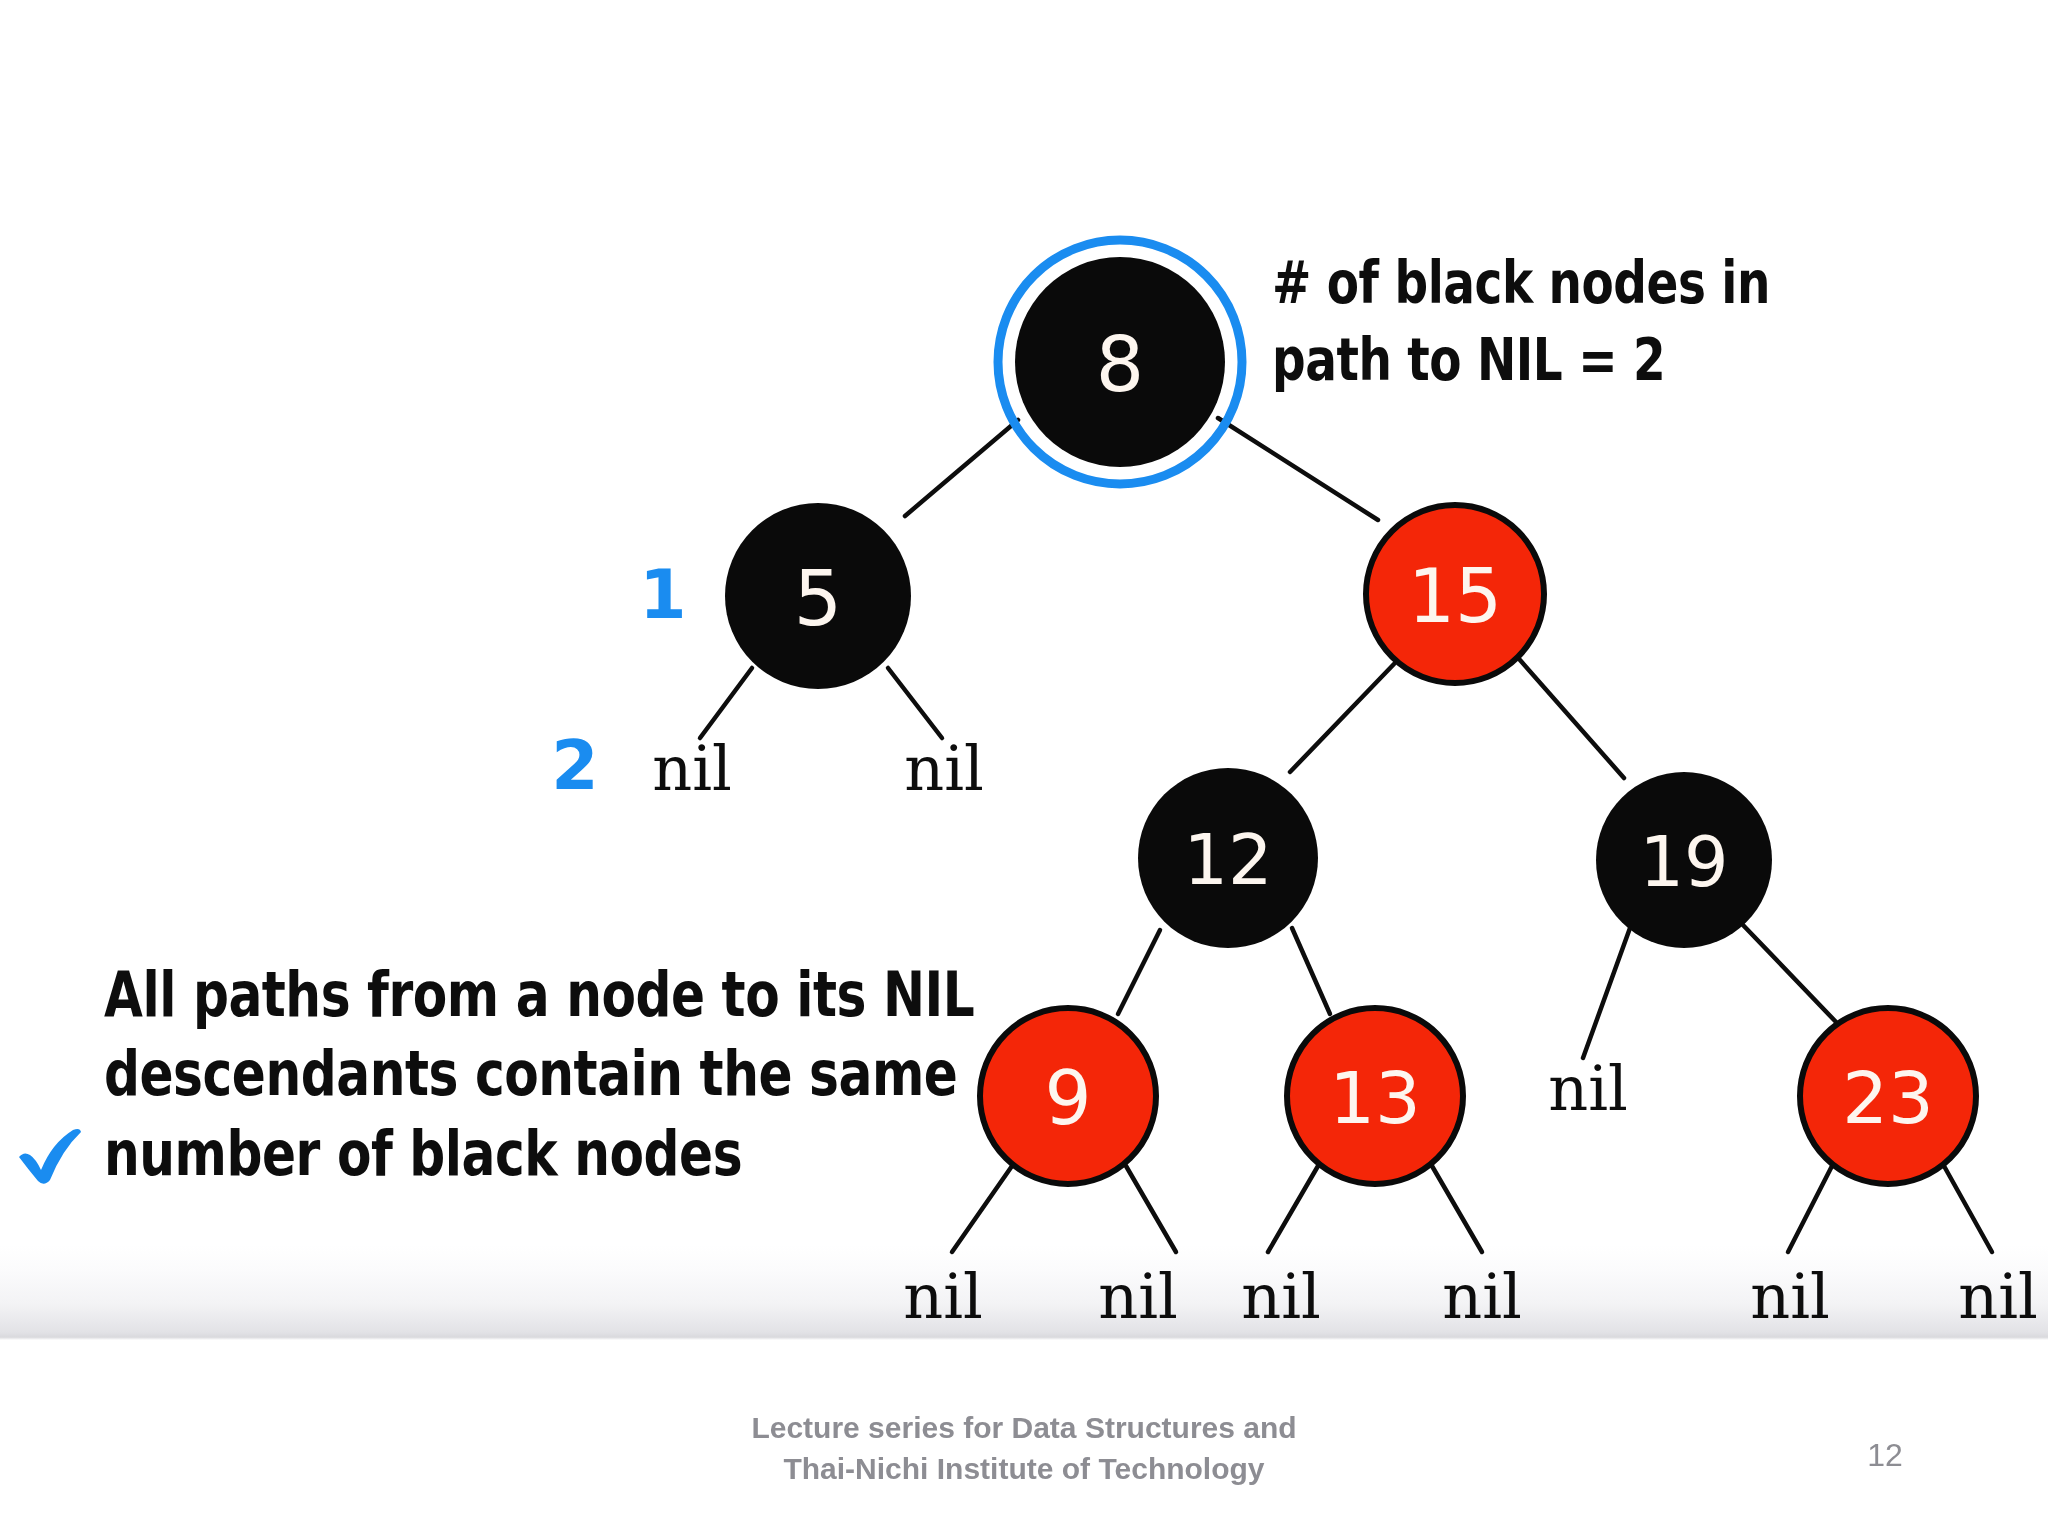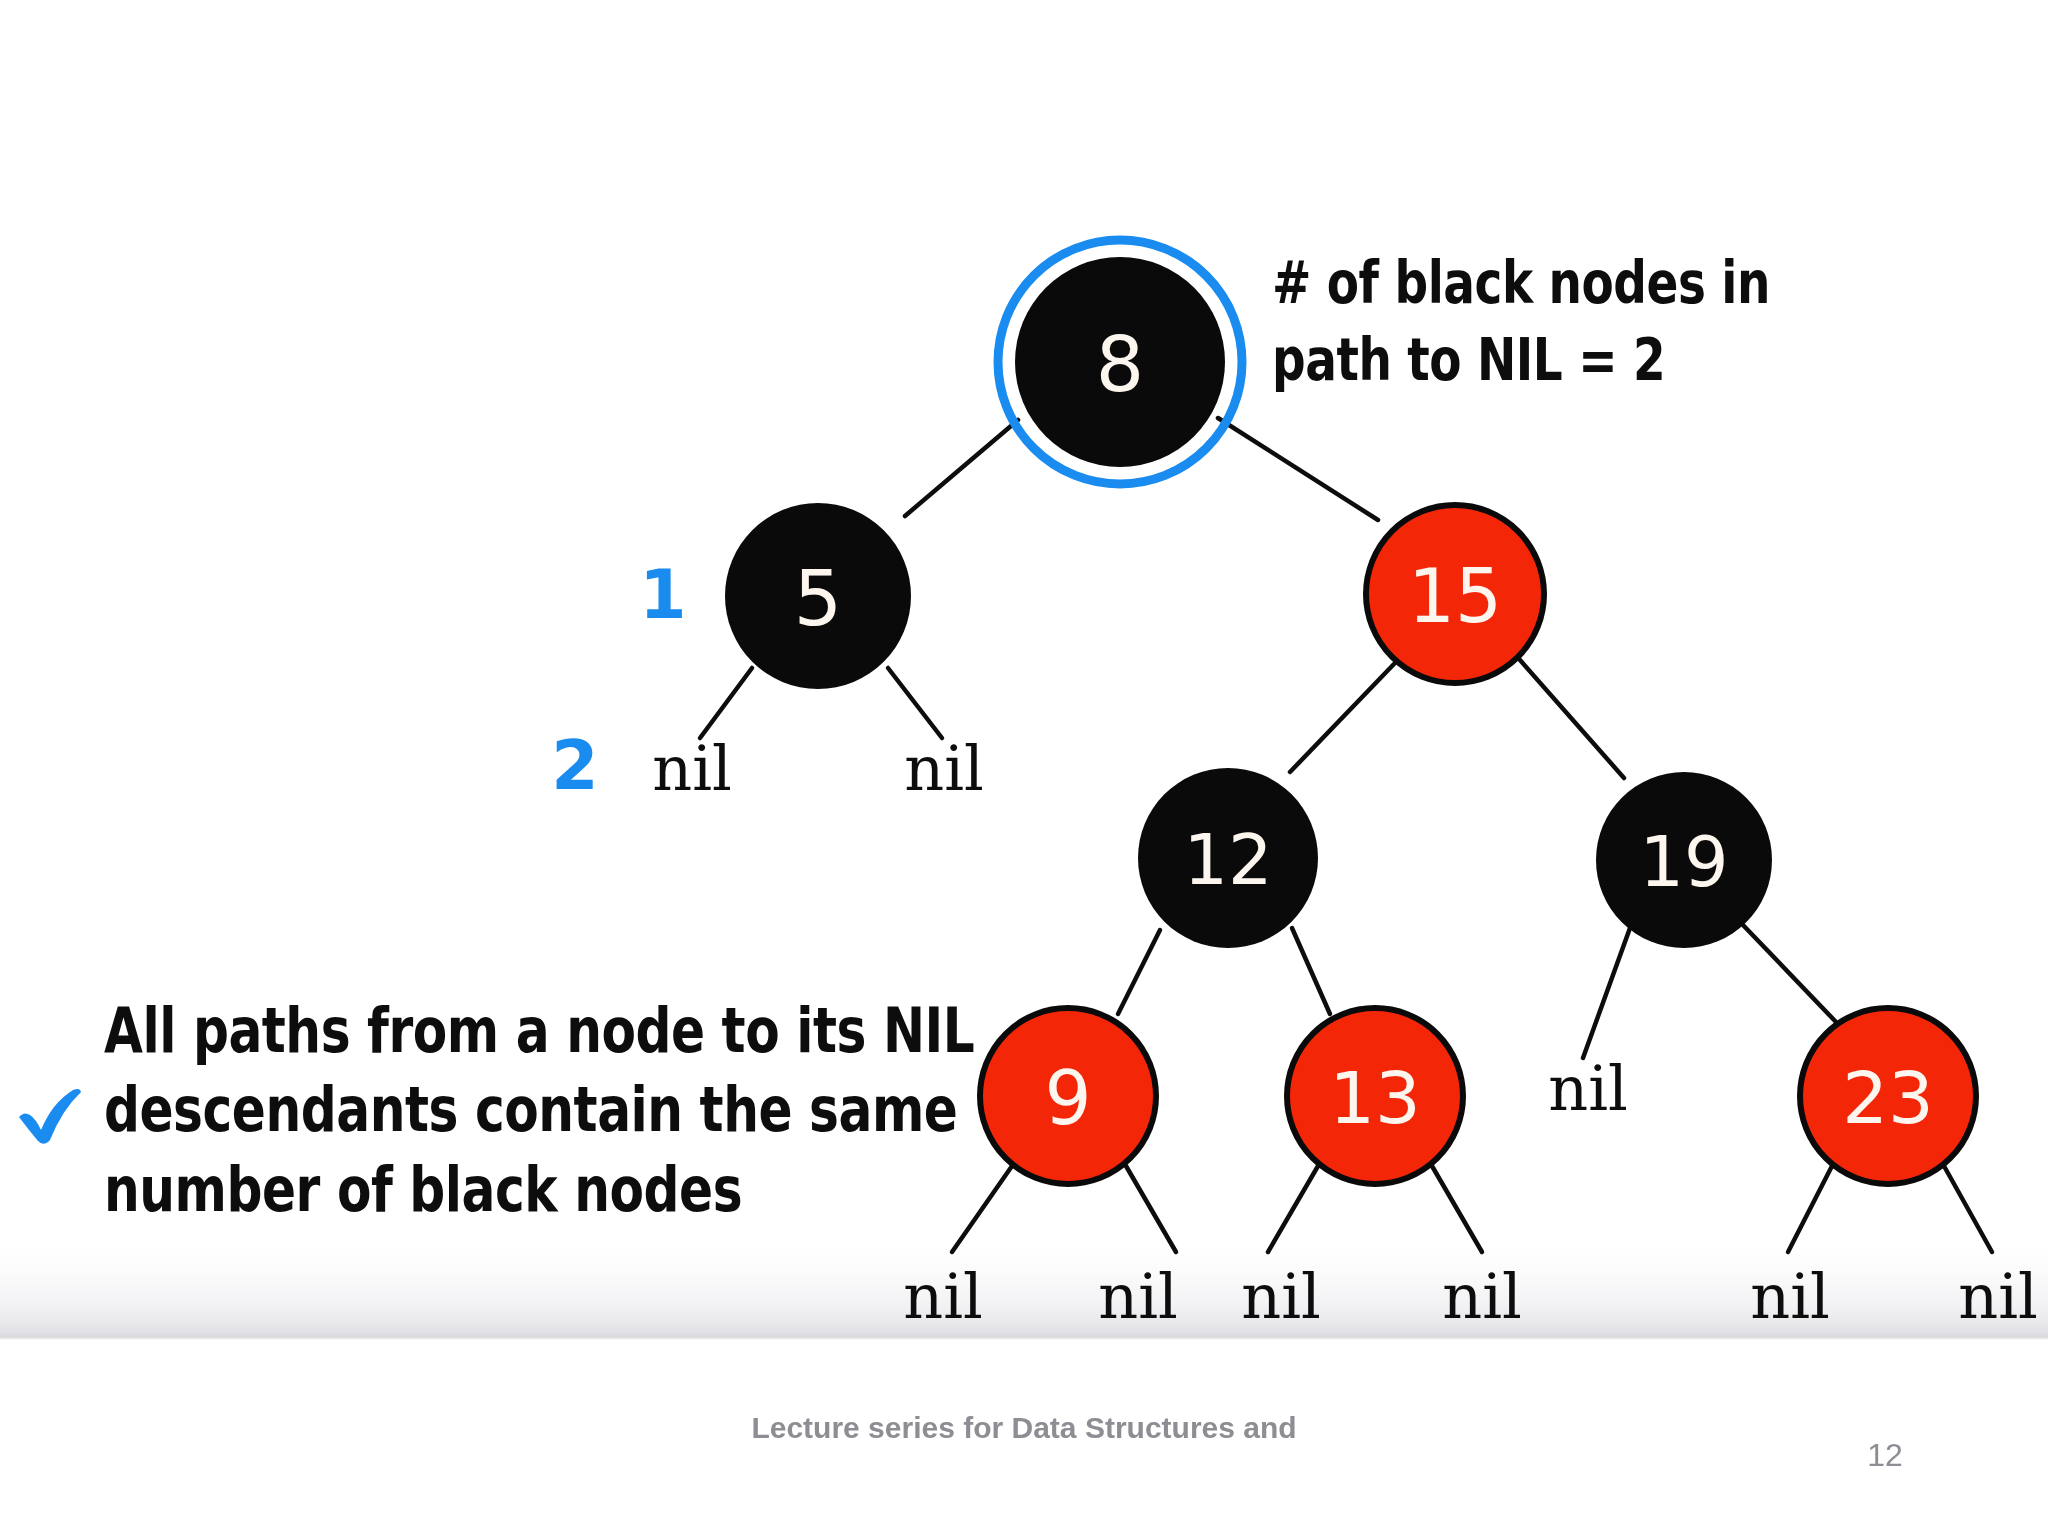--- a/index.html
+++ b/index.html
@@ -108,23 +108,22 @@
   }
   #annotation .ann-line { white-space: nowrap; }
 
   
   #statement {
     position: absolute;
     left: 14px;
     top: 955px;
     width: 960px;
     display: flex;
-    align-items: center;
+    align-items: flex-end;
     gap: 18px;
-    margin-top: 36px;
   }
   #check-icon {
     flex: 0 0 auto;
     width: 72px;
     height: 72px;
     margin-top: 14px;
   }
   #statement-text {
     color: #0d0d0d;
     font-family: "Liberation Sans Narrow", "DejaVu Sans Condensed", "Liberation Sans", sans-serif;
@@ -261,17 +260,18 @@
     </svg>
     <div id="statement-text">
       <div class="st-line">All paths from a node to its NIL</div>
       <div class="st-line">descendants contain the same</div>
       <div class="st-line">number of black nodes</div>
     </div>
   </div>
 
   <div id="footer-credit">
     <div>Lecture series for Data Structures and</div>
+    <div>Thai-Nichi Institute of Technology</div>
   </div>
 
   <div id="page-number">12</div>
 
 </div>
 
 </body></html>

